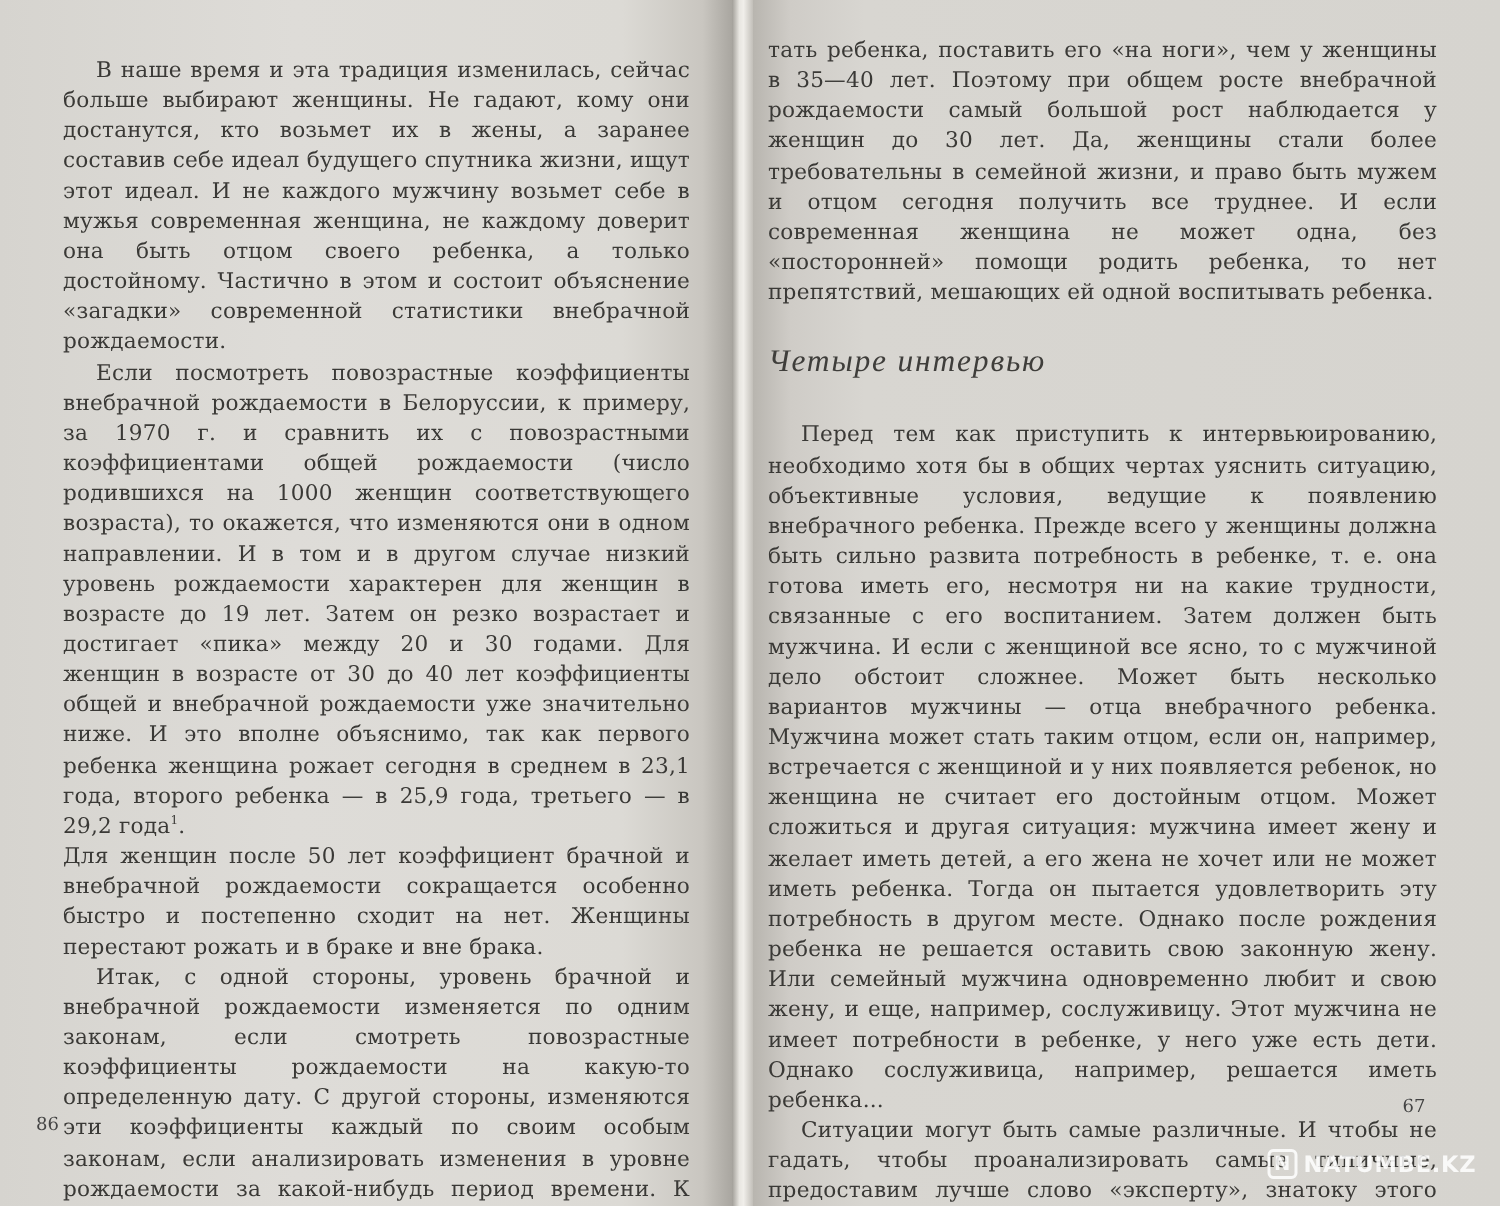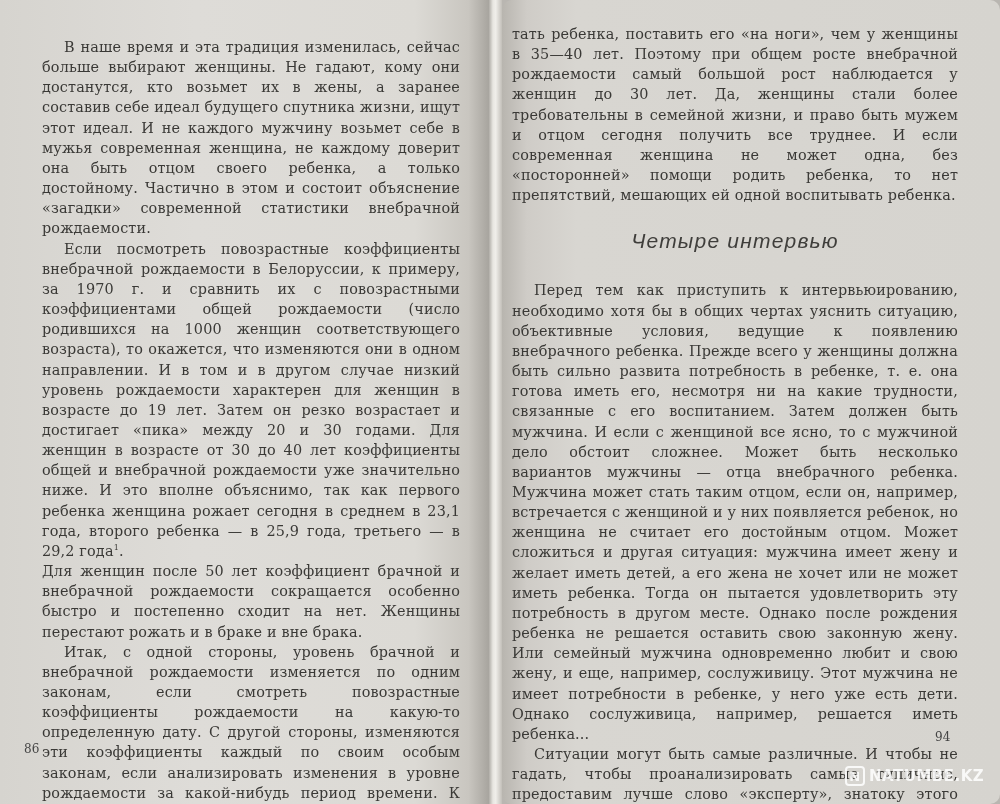--- a/index.html
+++ b/index.html
@@ -18,33 +18,32 @@
     width: 488px;
     background: linear-gradient(90deg, #d6d4cf 0%, #dedcd8 40%, #dcdad5 85%, #c9c6c0 96%, #a9a6a0 100%);
   }
   .gutter {
     width: 14px;
     background: linear-gradient(90deg, #a19e98 0%, #e8e6e1 35%, #f0eeea 55%, #c2bfb9 100%);
   }
   .page-right {
     width: 498px;
     background: linear-gradient(90deg, #b8b5af 0%, #cfccc7 5%, #d8d6d1 15%, #d6d4cf 100%);
-    border-radius: 10px;
   }
   .text-block {
     position: absolute; font-size: 14.4px; line-height: 20.15px;
     text-align: justify; letter-spacing: 0.15px;
   }
   .page-left .text-block { left: 42px; top: 37px; width: 418px; }
   .page-right .text-block { left: 10px; top: 24px; width: 446px; }
   .para { margin: 0; text-indent: 22px; }
   .para.cont { text-indent: 0; }
   .heading {
-    font-family: Liberation Sans, sans-serif; font-style: italic;
-    font-size: 21px; line-height: 27px; text-align: center;
+    font-family: Liberation Serif, serif; font-style: italic;
+    font-size: 21px; line-height: 27px; text-align: left;
     margin: 22px 0 26px 0; letter-spacing: 1.2px; color: #3f3e3b;
   }
   .page-num {
     position: absolute; font-size: 12px; color: #444;
   }
   .page-left .page-num { left: 24px; top: 742px; }
   .page-right .page-num { left: 433px; top: 730px; }
   sup { font-size: 8px; line-height: 0; }
   .watermark {
     position: absolute; left: 845px; top: 766px;
@@ -80,20 +79,20 @@
   <div class="page page-right">
     <div class="text-block">
       <p class="para cont">тать ребенка, поставить его «на ноги», чем у женщины в 35—40 лет. Поэтому при общем росте внебрачной рождаемости самый большой рост наблюдается у женщин до 30 лет. Да, женщины стали более требовательны в семейной жизни, и право быть мужем и отцом сегодня получить все труднее. И если современная женщина не может одна, без «посторонней» помощи родить ребенка, то нет препятствий, мешающих ей одной воспитывать ребенка.</p>
       <div class="heading">
         <div>Четыре интервью</div>
       </div>
       <p class="para">Перед тем как приступить к интервьюированию, необходимо хотя бы в общих чертах уяснить ситуацию, объективные условия, ведущие к появлению внебрачного ребенка. Прежде всего у женщины должна быть сильно развита потребность в ребенке, т. е. она готова иметь его, несмотря ни на какие трудности, связанные с его воспитанием. Затем должен быть мужчина. И если с женщиной все ясно, то с мужчиной дело обстоит сложнее. Может быть несколько вариантов мужчины — отца внебрачного ребенка. Мужчина может стать таким отцом, если он, например, встречается с женщиной и у них появляется ребенок, но женщина не считает его достойным отцом. Может сложиться и другая ситуация: мужчина имеет жену и желает иметь детей, а его жена не хочет или не может иметь ребенка. Тогда он пытается удовлетворить эту потребность в другом месте. Однако после рождения ребенка не решается оставить свою законную жену. Или семейный мужчина одновременно любит и свою жену, и еще, например, сослуживицу. Этот мужчина не имеет потребности в ребенке, у него уже есть дети. Однако сослуживица, например, решается иметь ребенка...</p>
       <p class="para">Ситуации могут быть самые различные. И чтобы не гадать, чтобы проанализировать самые типичные, предоставим лучше слово «эксперту», знатоку этого очень сложного и деликатного вопроса, писательнице Наталье Баранской, автору известной повести из семейной жизни «Неделя как неделя» и большого числа рассказов на эту тему. С ее помощью познакомимся с конкретными ситуациями, которые вполне могут, при определенном развитии, привести к появлению внебрачного ребенка.</p>
 
     </div>
-    <div class="page-num">94</div>
+    <div class="page-num">67</div>
   </div>
 </div>
 
 <div class="watermark">
   <span class="wm-logo">N</span>
   <span>NATUMBE.KZ</span>
 </div>
 
 </body></html>

